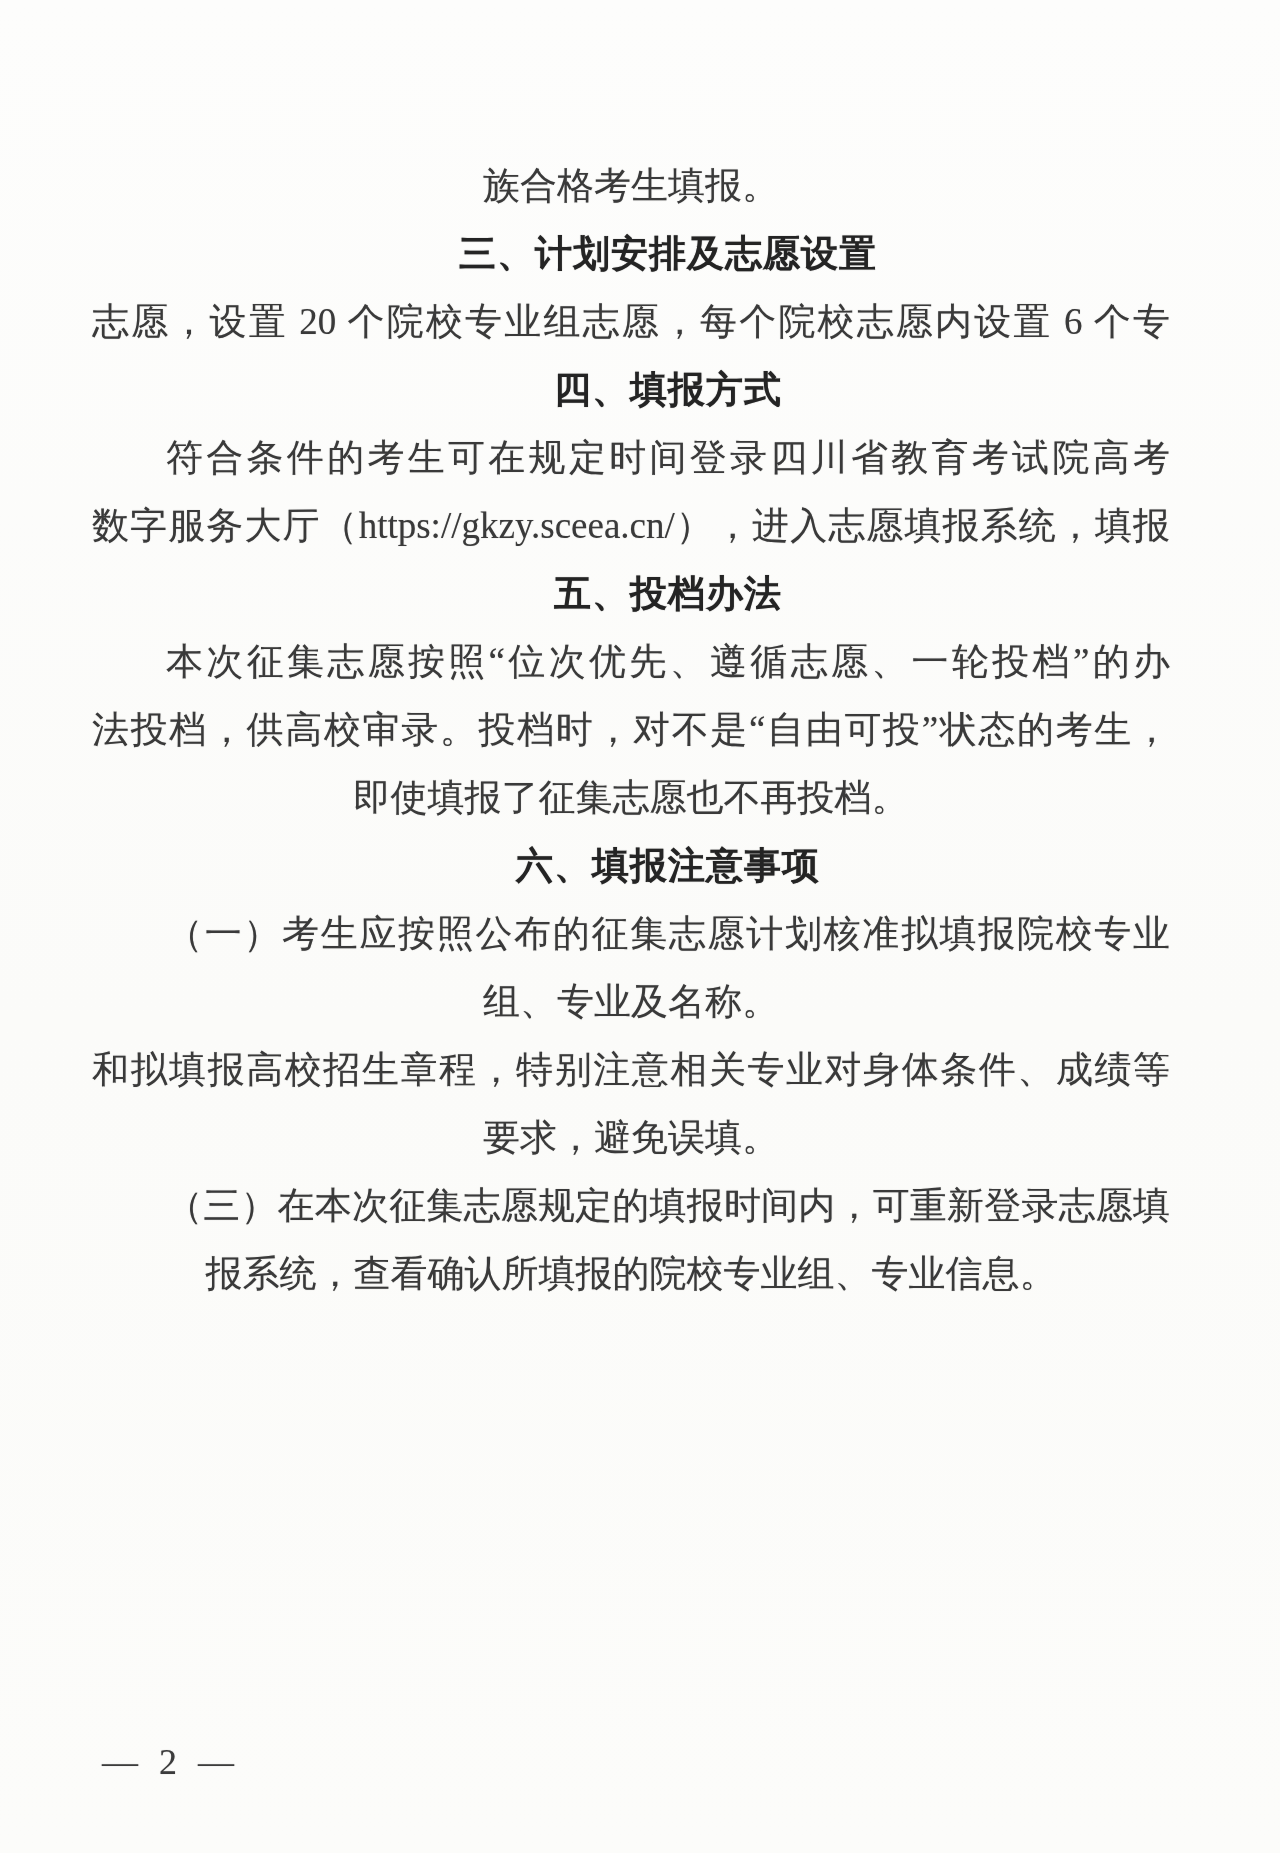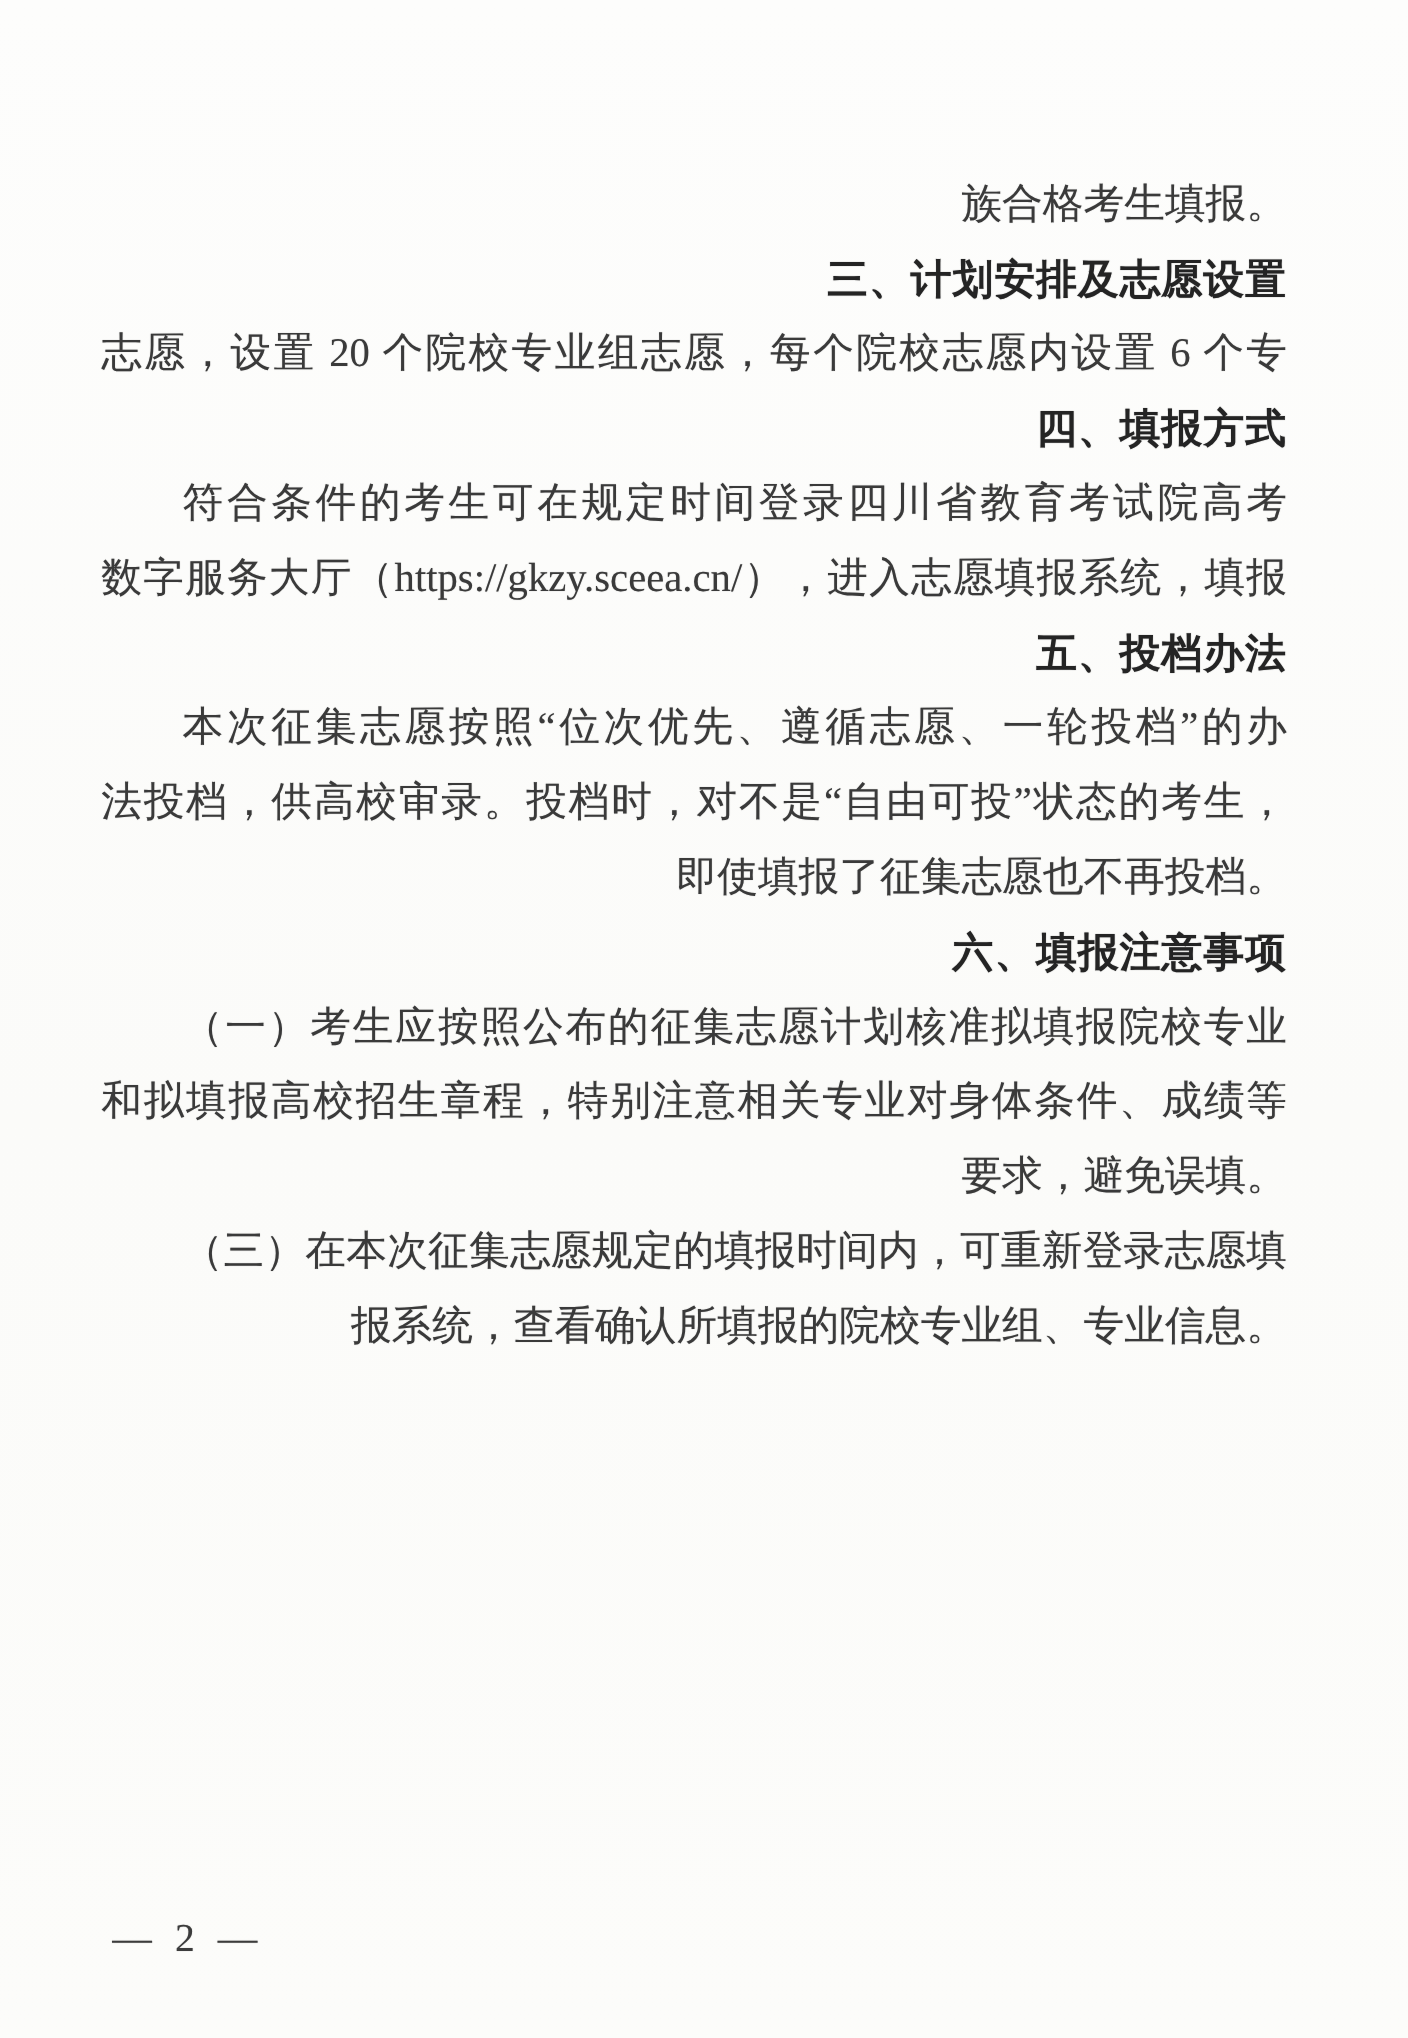--- a/index.html
+++ b/index.html
@@ -20,21 +20,21 @@
     position: absolute;
     left: 92px;
     top: 152px;
     width: 1078px;
     font-size: 37px;
     line-height: 68px;
     color: #3a3a3a;
     text-shadow: 0 0 1px rgba(80, 80, 80, 0.45);
   }
   .line {
-    text-align: right;
+    text-align: center;
     white-space: normal;
   }
   .full {
     text-align: justify;
     text-align-last: justify;
   }
   .indent {
     text-indent: 2em;
   }
   .heading {
@@ -66,20 +66,21 @@
     <div class="line full">志愿，设置 20 个院校专业组志愿，每个院校志愿内设置 6 个专</div>
     <div class="line heading">四、填报方式</div>
     <div class="line indent full">符合条件的考生可在规定时间登录四川省教育考试院高考</div>
     <div class="line full">数字服务大厅（https://gkzy.sceea.cn/），进入志愿填报系统，填报</div>
     <div class="line heading">五、投档办法</div>
     <div class="line indent full">本次征集志愿按照“位次优先、遵循志愿、一轮投档”的办</div>
     <div class="line full">法投档，供高校审录。投档时，对不是“自由可投”状态的考生，</div>
     <div class="line">即使填报了征集志愿也不再投档。</div>
     <div class="line heading">六、填报注意事项</div>
     <div class="line indent full">（一）考生应按照公布的征集志愿计划核准拟填报院校专业</div>
+    <div class="line">组、专业及名称。</div>
     <div class="line full">和拟填报高校招生章程，特别注意相关专业对身体条件、成绩等</div>
     <div class="line">要求，避免误填。</div>
     <div class="line indent full">（三）在本次征集志愿规定的填报时间内，可重新登录志愿填</div>
     <div class="line">报系统，查看确认所填报的院校专业组、专业信息。</div>
   </div>
 
   <div class="page-footer">— 2 —</div>
 </div>
 
 </body></html>

